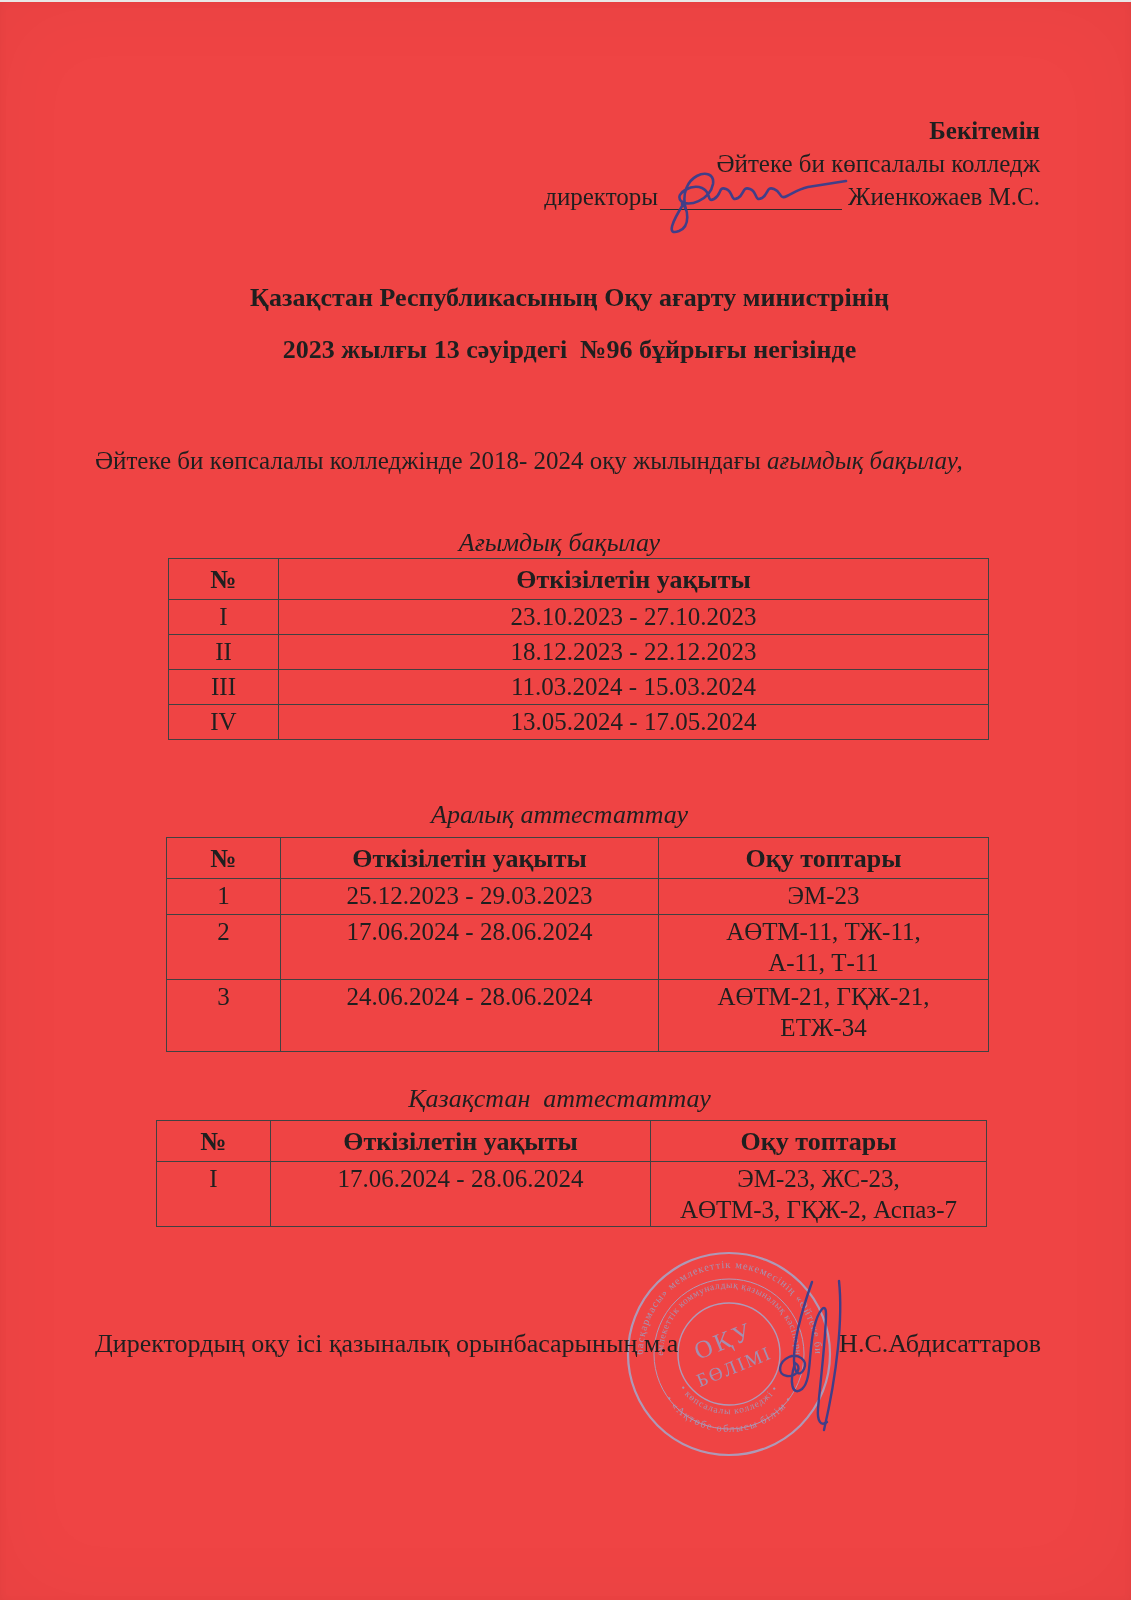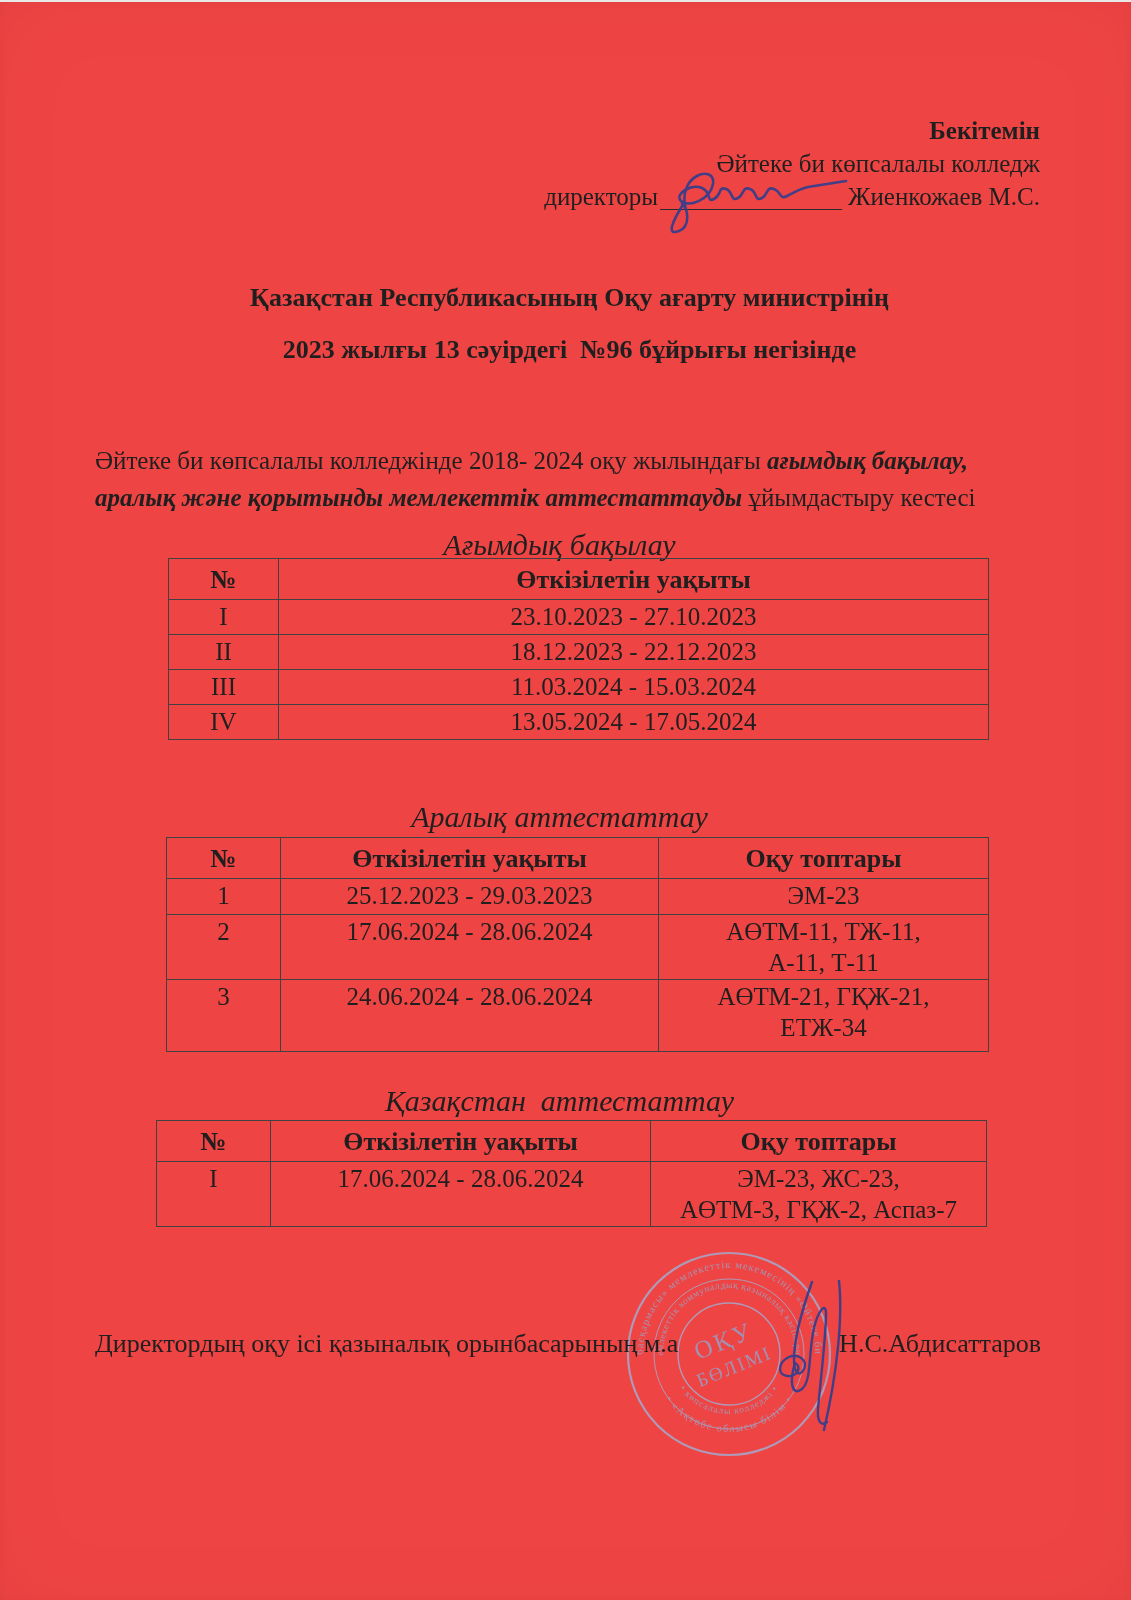--- a/index.html
+++ b/index.html
@@ -19,24 +19,24 @@
   .approval .row3 { display:flex; justify-content:flex-end; align-items:flex-end; white-space:pre; }
   .sig-underline { display:inline-block; width:182px; border-bottom:1.6px solid #2b2b2b; height:24px; margin:0 6px 3px 2px; }
 
   
   .doc-title { top:281px; left:0; width:1131px; text-align:center; font-weight:bold; font-size:26px; padding-left:8px; box-sizing:border-box; }
   .doc-title .line { white-space:pre; }
   .doc-title .line + .line { margin-top:22px; }
 
   
   .intro { top:440px; left:95px; width:952px; font-size:25px; line-height:37px; }
-  .em { font-weight:bold; font-style:italic; }
-
-  
-  .tcap { left:0; width:1119px; text-align:center; font-style:italic; font-size:30px; white-space:pre; }
+  .em { font-weight:normal; font-style:italic; }
+
+  
+  .tcap { left:0; width:1119px; text-align:center; font-style:italic; font-size:26px; white-space:pre; }
   .cap1 { top:526px; }
   .cap2 { top:798px; }
   .cap3 { top:1082px; }
 
   
   table.doc-table { border-collapse:collapse; table-layout:fixed; background:transparent; }
   table.doc-table th, table.doc-table td {
     border:1.3px solid #414141; text-align:center; padding:1px 6px;
     font-size:25px; line-height:31px; vertical-align:top; overflow:hidden;
   }
@@ -85,21 +85,20 @@
     </svg>
   </div>
 
   <div class="abs doc-title">
     <div class="line">Қазақстан Республикасының Оқу ағарту министрінің</div>
     <div class="line">2023 жылғы 13 сәуірдегі  №96 бұйрығы негізінде</div>
   </div>
 
   <div class="abs intro">
     <div><span>Әйтеке би көпсалалы колледжінде 2018- 2024 оқу жылындағы </span><span class="em"> ағымдық бақылау,</span></div>
-    <div><span class="em">аралық және қорытынды мемлекеттік аттестаттауды</span><span> ұйымдастыру кестесі</span></div>
   </div>
 
   <div class="abs tcap cap1">Ағымдық бақылау</div>
   <table class="abs doc-table t1">
     <colgroup>
         <col style="width:110px">
         <col style="width:710px">
       </colgroup>
     <thead>
       <tr class="h-row">

